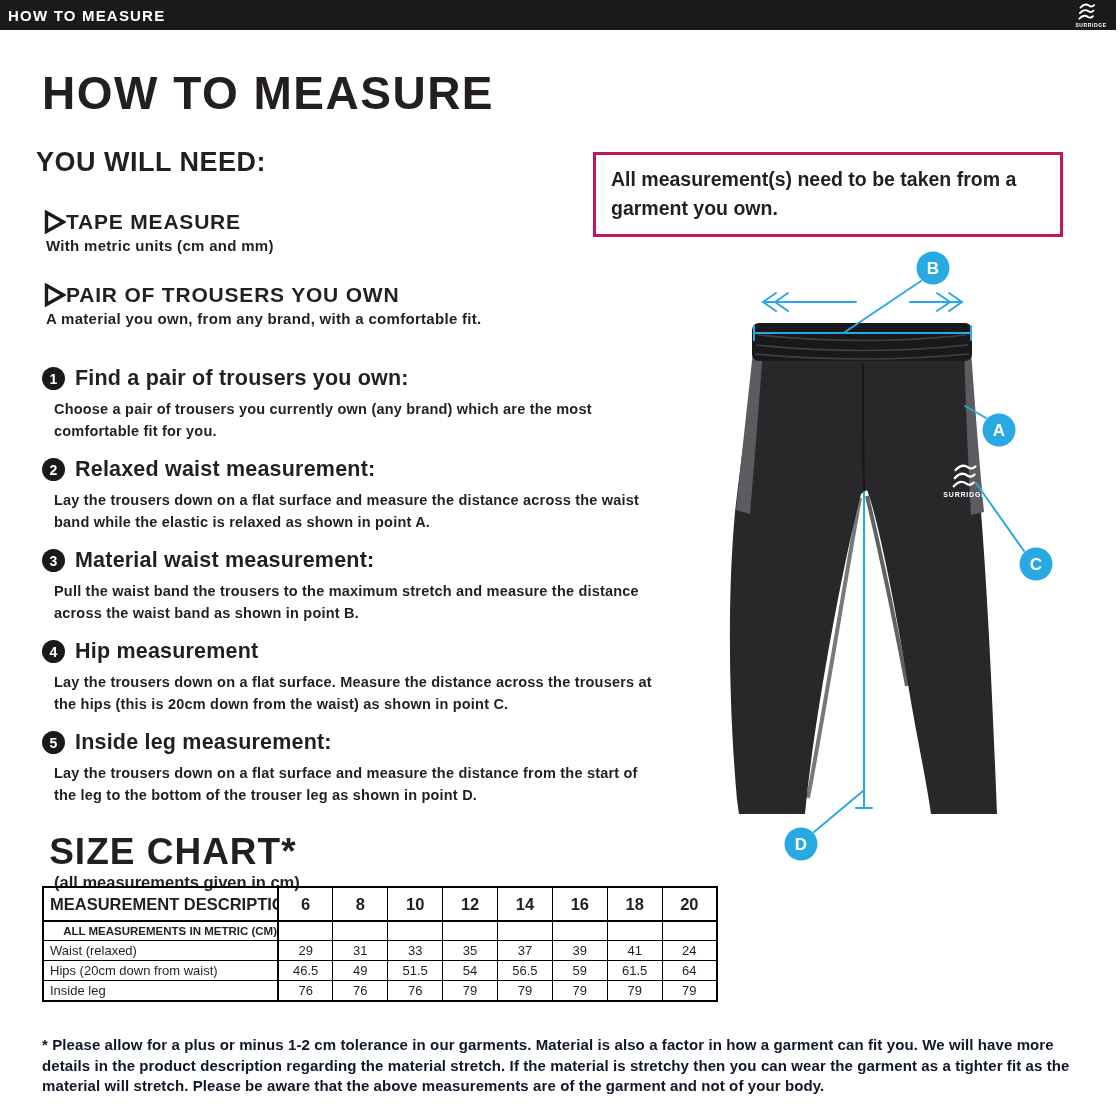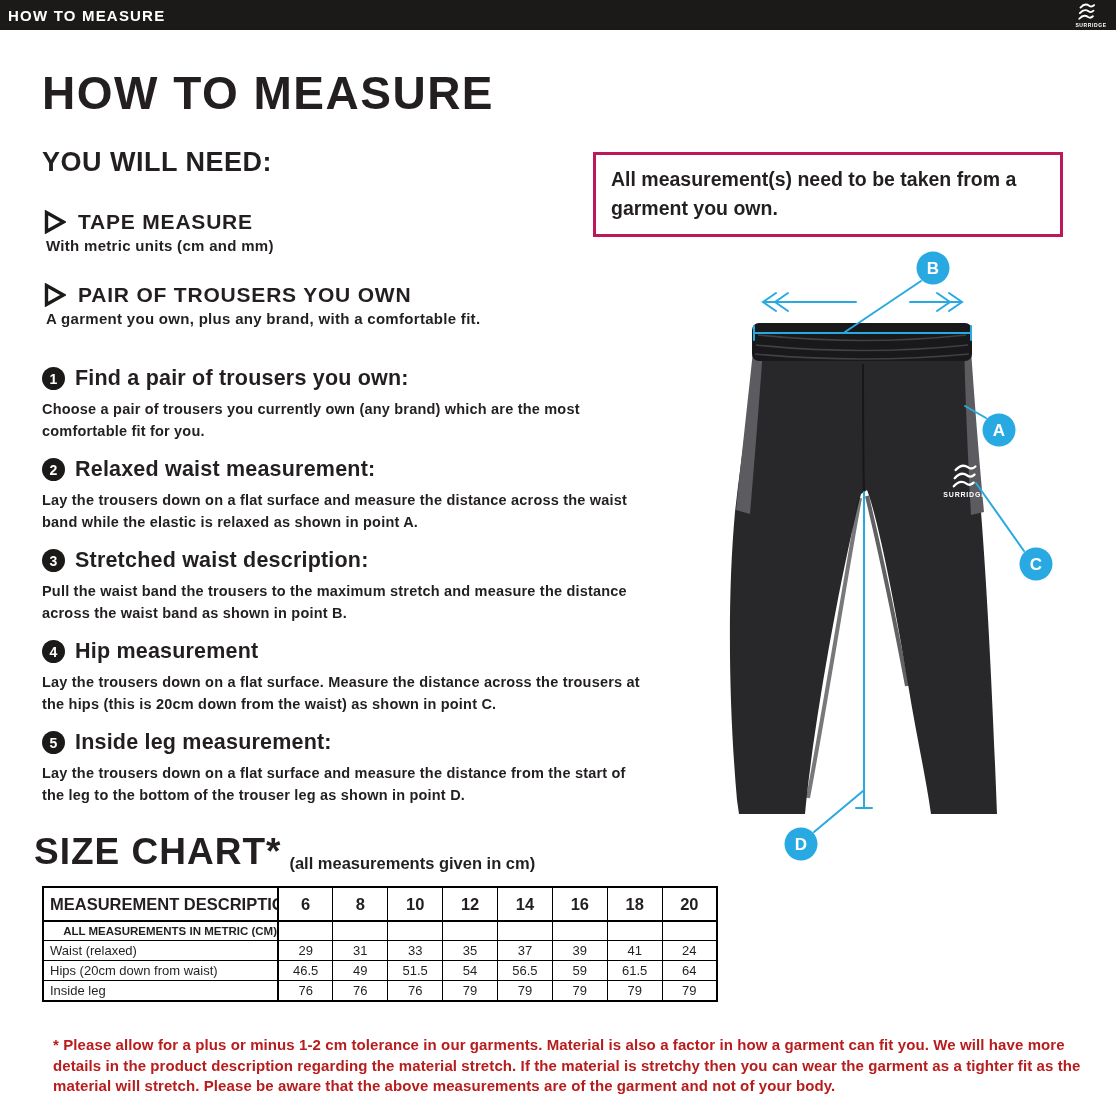--- a/index.html
+++ b/index.html
@@ -7,58 +7,58 @@
           font-family:"Liberation Sans",sans-serif;color:#231f20;}
 
   
   .topbar{position:absolute;left:0;top:0;width:1120px;height:30px;background:#1b1a18;
           display:flex;align-items:center;justify-content:space-between;}
   .topbar-title{color:#ffffff;font-size:15px;font-weight:bold;letter-spacing:1.2px;margin-left:8px;}
   .topbar-logo{margin-right:6px;display:flex;flex-direction:column;align-items:center;}
 
   
   .h1{position:absolute;left:42px;top:70px;font-size:46px;font-weight:bold;letter-spacing:1.5px;line-height:1;}
-  .h2{position:absolute;left:42px;top:147px;font-size:27px;font-weight:bold;letter-spacing:0.5px;}
-
-  
-  .need-item{position:absolute;left:44px;display:flex;align-items:center;gap:12px;}
+  .h2{position:absolute;left:36px;top:147px;font-size:27px;font-weight:bold;letter-spacing:0.5px;}
+
+  
+  .need-item{position:absolute;left:44px;display:flex;align-items:center;}
   .need-title{font-size:21px;font-weight:bold;letter-spacing:0.8px;}
   .need-desc{position:absolute;left:46px;font-size:15px;font-weight:bold;letter-spacing:0.3px;}
 
   
   .callout{position:absolute;left:593px;top:152px;width:470px;box-sizing:border-box;
            border:3px solid #be185d;padding:10px 15px;font-size:19.5px;font-weight:bold;line-height:1.5;}
 
   
   .step{position:absolute;left:42px;width:620px;}
   .step-head{display:flex;align-items:center;gap:10px;}
   .step-num{width:23px;height:23px;border-radius:50%;background:#1b1a18;color:#ffffff;
             display:flex;align-items:center;justify-content:center;font-size:14px;font-weight:bold;flex:none;}
   .step-title{font-size:21.5px;font-weight:bold;letter-spacing:0.2px;}
-  .step-body{margin:7px 0 0 0;width:600px;font-size:14.5px;font-weight:bold;line-height:1.55;letter-spacing:0.2px;}
-
-  
-  .sizechart-head{position:absolute;left:34px;top:831px;display:flex;align-items:flex-end;}
+  .step-body{margin:7px 0 0 12px;width:600px;font-size:14.5px;font-weight:bold;line-height:1.55;letter-spacing:0.2px;}
+
+  
+  .sizechart-head{position:absolute;left:46px;top:831px;display:flex;align-items:center;flex-direction:column;}
   .sizechart-title{font-size:37px;font-weight:bold;letter-spacing:1px;}
   .sizechart-sub{font-size:16.5px;font-weight:bold;margin-left:8px;}
 
   table.size{position:absolute;left:42px;top:886px;width:676px;border-collapse:collapse;table-layout:fixed;
              font-family:"Liberation Sans",sans-serif;}
   table.size col.desc{width:235px;}
   table.size th,table.size td{border:1px solid #000;padding:0 0 0 6px;text-align:left;overflow:hidden;white-space:nowrap;}
   table.size{border:2px solid #000;}
   table.size th{font-size:16.5px;font-weight:bold;height:32px;}
   table.size th.val,table.size td.val{text-align:center;padding:0;}
   table.size tr.note td{font-size:11.5px;font-weight:bold;height:18px;text-align:right;}
   table.size tr.data td{font-size:13px;height:19px;}
   table.size td.desc-cell,table.size th.desc-cell{border-right:2px solid #000;}
   table.size tr.hdr th{border-bottom:2px solid #000;}
 
   .footnote{position:absolute;left:42px;top:1035px;width:1048px;font-size:15px;font-weight:bold;
-            line-height:1.38;letter-spacing:0.1px;color:#b91c1c;margin-left:11px;}
+            line-height:1.38;letter-spacing:0.1px;color:#0f172a;}
 
   
   .diagram{position:absolute;left:688px;top:240px;}
   .pt-letter{font-family:"Liberation Sans",sans-serif;font-size:17px;font-weight:bold;fill:#ffffff;text-anchor:middle;}
   .brand-txt{font-family:"Liberation Sans",sans-serif;font-weight:bold;fill:#ffffff;}
 </style>
 </head>
 <body>
 
 <div id="canvas">
@@ -85,21 +85,21 @@
     <span class="need-title">TAPE MEASURE</span>
   </div>
   <div class="need-desc" style="top:237px;">With metric units (cm and mm)</div>
 
   <div class="need-item" style="top:283px;">
     <svg width="22" height="24" viewBox="0 0 22 24">
       <polygon points="2.5,2.5 19.5,12 2.5,21.5" fill="#ffffff" stroke="#1b1a18" stroke-width="3.4" stroke-linejoin="miter"></polygon>
     </svg>
     <span class="need-title">PAIR OF TROUSERS YOU OWN</span>
   </div>
-  <div class="need-desc" style="top:310px;">A garment you own, plus any brand, with a comfortable fit.</div>
+  <div class="need-desc" style="top:310px;">A material you own, from any brand, with a comfortable fit.</div>
 
   <div class="callout">All measurement(s) need to be taken from a garment you own.</div>
 
   <div class="step" style="top:366px;">
     <div class="step-head">
       <span class="step-num">1</span>
       <span class="step-title">Find a pair of trousers you own:</span>
     </div>
     <p class="step-body">Choose a pair of trousers you currently own (any brand) which are the most comfortable fit for you.</p>
   </div>
@@ -108,21 +108,21 @@
     <div class="step-head">
       <span class="step-num">2</span>
       <span class="step-title">Relaxed waist measurement:</span>
     </div>
     <p class="step-body">Lay the trousers down on a flat surface and measure the distance across the waist band while the elastic is relaxed as shown in point A.</p>
   </div>
 
   <div class="step" style="top:548px;">
     <div class="step-head">
       <span class="step-num">3</span>
-      <span class="step-title">Stretched waist description:</span>
+      <span class="step-title">Material waist measurement:</span>
     </div>
     <p class="step-body">Pull the waist band the trousers to the maximum stretch and measure the distance across the waist band as shown in point B.</p>
   </div>
 
   <div class="step" style="top:639px;">
     <div class="step-head">
       <span class="step-num">4</span>
       <span class="step-title">Hip measurement</span>
     </div>
     <p class="step-body">Lay the trousers down on a flat surface. Measure the distance across the trousers at the hips (this is 20cm down from the waist) as shown in point C.</p>

